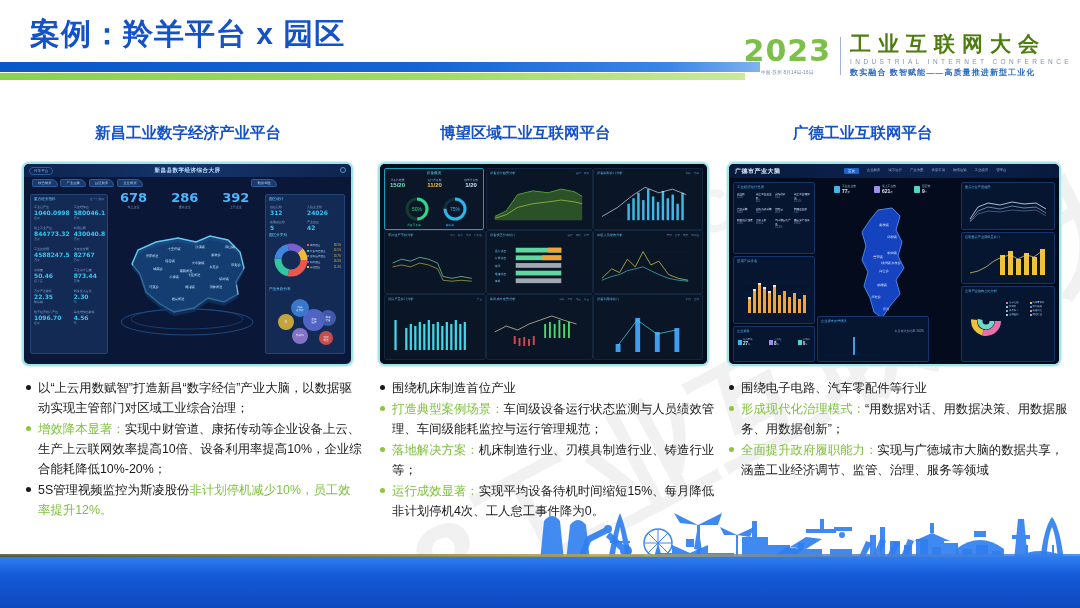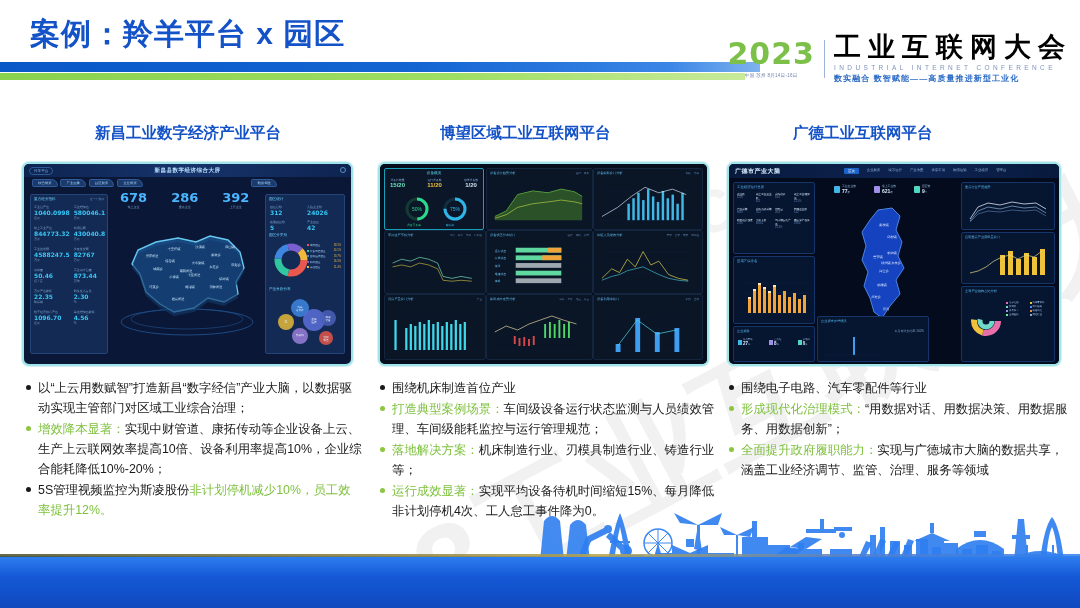--- a/index.html
+++ b/index.html
@@ -35,21 +35,21 @@
     font-size:30px;font-weight:bold;color:#7cc04a;letter-spacing:1px;line-height:1;
     font-family:"DejaVu Sans",sans-serif;
   }
   .logo-sub{
     font-size:4.5px;color:#6f7ea8;letter-spacing:.3px;margin-top:4px;white-space:nowrap;
     transform:scaleY(1.1);
   }
   .logo-div{width:1px;height:38px;background:#9fb3d8;margin-right:9px;}
   .logo-right{display:flex;flex-direction:column;}
   .logo-cn{
-    font-size:27px;font-weight:bold;color:#000000;letter-spacing:7px;line-height:1.05;
+    font-size:21px;font-weight:bold;color:#4d7c0f;letter-spacing:7px;line-height:1.05;
     white-space:nowrap;
   }
   .logo-en{
     font-size:6.5px;color:#7f93bb;letter-spacing:3.4px;white-space:nowrap;margin-top:3px;
   }
   .logo-tag{
     font-size:8px;color:#2a6ac4;letter-spacing:1.1px;white-space:nowrap;margin-top:2px;
     font-weight:bold;
   }
   

